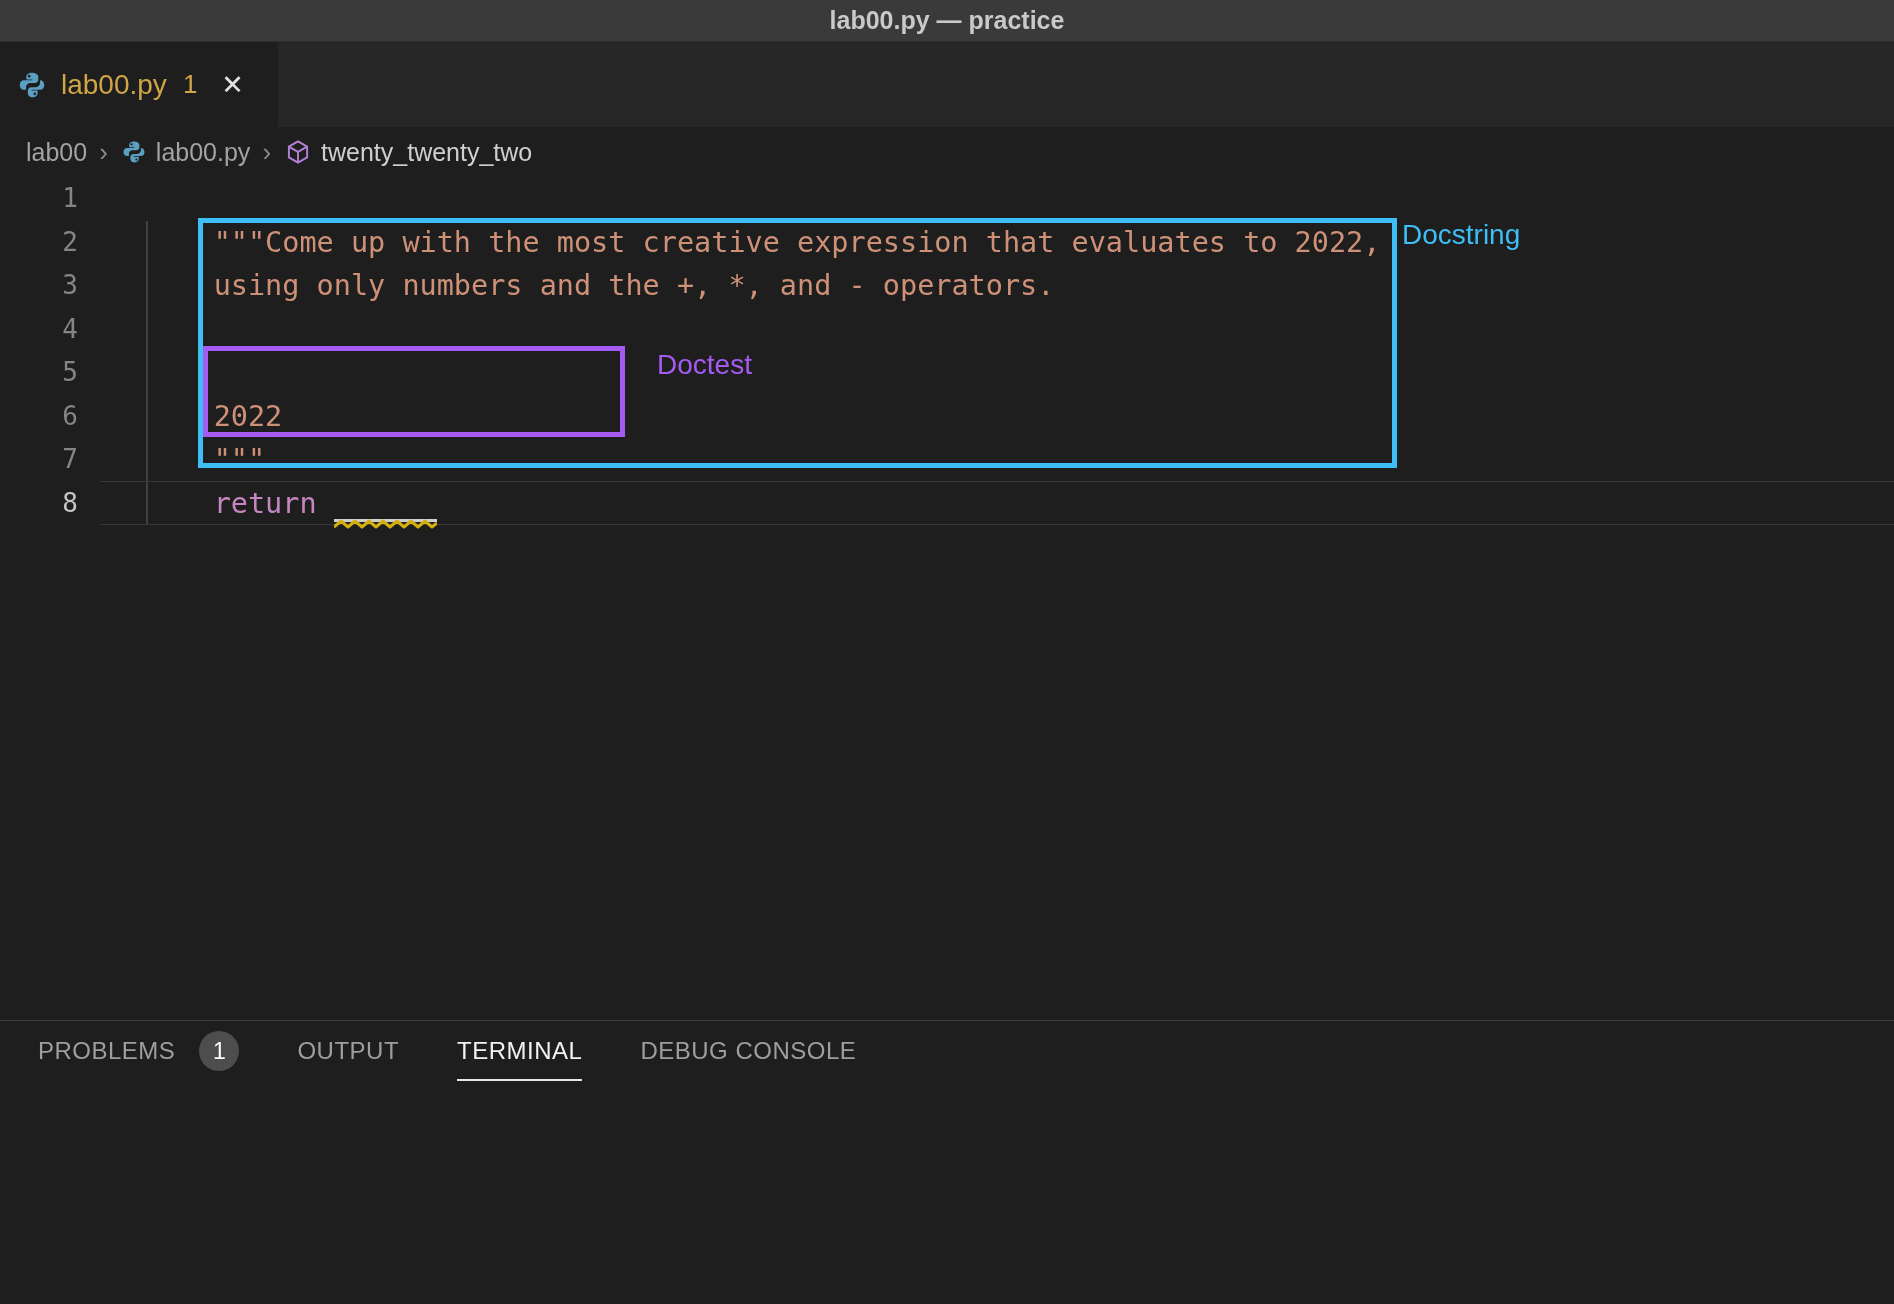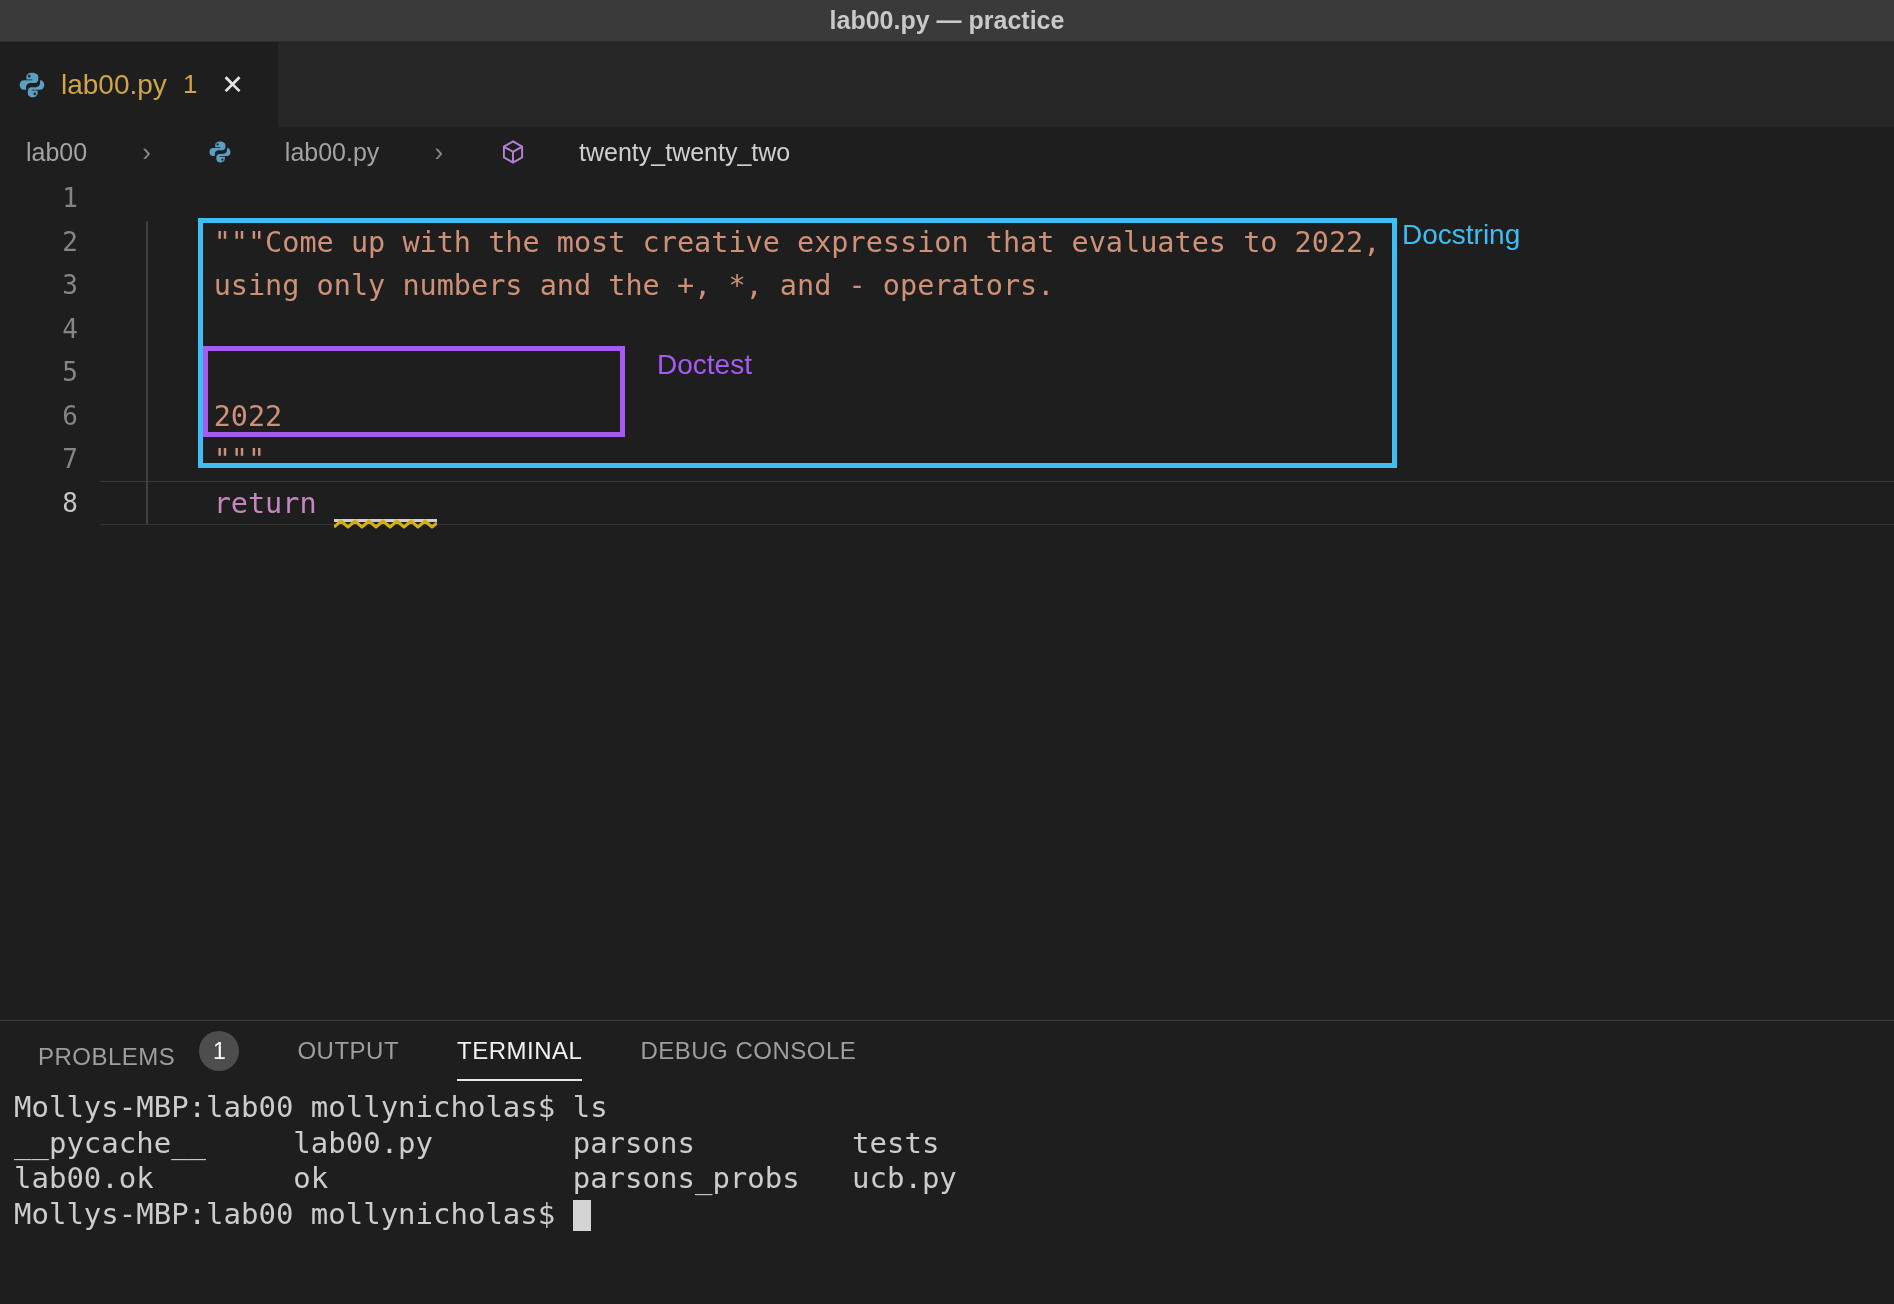--- a/index.html
+++ b/index.html
@@ -11,21 +11,21 @@
 
   
   .tabbar{height:85px;background:var(--p-tabbar_bg);display:flex;}
   .tab{width:278px;background:var(--p-tab_bg);display:flex;align-items:center;padding-left:18px;box-sizing:border-box;}
   .tab-label{font-size:28px;color:var(--p-tab_label);margin-left:15px;}
   .tab-badge{font-size:26px;color:var(--p-tab_label);margin-left:16px;}
   .tab-close{font-size:27px;color:var(--p-tab_close);margin-left:24px;}
 
   
   .editor{position:relative;height:893px;background:var(--p-editor_bg);}
-  .breadcrumb{height:50px;display:flex;align-items:center;padding-left:22px;font-size:25px;color:var(--p-breadcrumb_text);gap:43px;}
+  .breadcrumb{height:50px;display:flex;align-items:center;padding-left:22px;font-size:25px;color:var(--p-breadcrumb_text);}
   .crumb{margin:0 4px;}
   .crumb.last{color:var(--p-breadcrumb_last);}
   .crumb-sep{margin:0 8px;color:#8a8a8a;font-size:26px;}
   .crumb-icon{margin:0 6px;display:flex;align-items:center;}
 
   .code{position:absolute;top:50px;left:0;right:0;}
   .code-line{display:flex;height:43.5px;font-family:"DejaVu Sans Mono",monospace;font-size:28.5px;line-height:43.5px;}
   .gutter{width:78px;flex:none;text-align:right;font-size:26px;color:var(--p-line_number);}
   .code-line.active .gutter{color:var(--p-line_number_active);}
   .line-code{margin-left:67px;white-space:pre;color:var(--p-tok_plain);}
@@ -45,21 +45,21 @@
   .anno-box.cyan{left:198px;top:91px;width:1199px;height:250px;border:5px solid var(--p-annotation_cyan);}
   .anno-box.purple{left:203px;top:219px;width:422px;height:91px;border:5px solid var(--p-annotation_purple);}
   .anno-label{position:absolute;font-size:28px;line-height:44px;}
   .anno-label.cyan{left:1402px;top:86px;color:var(--p-annotation_cyan);}
   .anno-label.purple{left:637px;top:216px;color:var(--p-annotation_purple);margin-left:20px;}
 
   
   .divider{height:1px;background:var(--p-divider);}
   .panel{height:283px;background:var(--p-editor_bg);}
   .panel-tabs{display:flex;align-items:center;height:60px;padding-left:38px;font-size:24px;letter-spacing:.5px;}
-  .panel-tab{color:var(--p-panel_tab);margin-right:58px;position:relative;display:flex;align-items:flex-end;}
+  .panel-tab{color:var(--p-panel_tab);margin-right:58px;position:relative;display:flex;align-items:center;}
   .panel-tab.active{color:var(--p-panel_tab_active);}
   .panel-tab.active::after{content:"";position:absolute;left:0;right:0;bottom:-16px;height:2.5px;background:#e7e7e7;}
   .panel-badge{width:40px;height:40px;border-radius:50%;background:var(--p-panel_badge_bg);color:var(--p-panel_badge_text);display:flex;align-items:center;justify-content:center;font-size:23px;margin-left:24px;letter-spacing:0;}
   .terminal{margin:0;padding:9px 0 0 14px;font-family:"DejaVu Sans Mono",monospace;font-size:29px;line-height:35.5px;color:var(--p-terminal_text);white-space:pre;}
   .cursor{display:inline-block;width:18px;height:31px;background:var(--p-terminal_cursor);vertical-align:text-bottom;}
 </style>
 </head>
 <body>
 
 <div class="window">
@@ -160,19 +160,15 @@
         <div class="panel-tab">
           <span>OUTPUT</span>
         </div>
         <div class="panel-tab active">
           <span>TERMINAL</span>
         </div>
         <div class="panel-tab">
           <span>DEBUG CONSOLE</span>
         </div>
       </div>
-    <pre class="terminal" id="terminal-text">Mollys-MBP:lab00 mollynicholas$ ls
-__pycache__     lab00.py        parsons         tests
-lab00.ok        ok              parsons_probs   ucb.py
-Mollys-MBP:lab00 mollynicholas$ <span class="cursor"></span></pre>
   </div>
 
 </div>
 
 </body></html>

